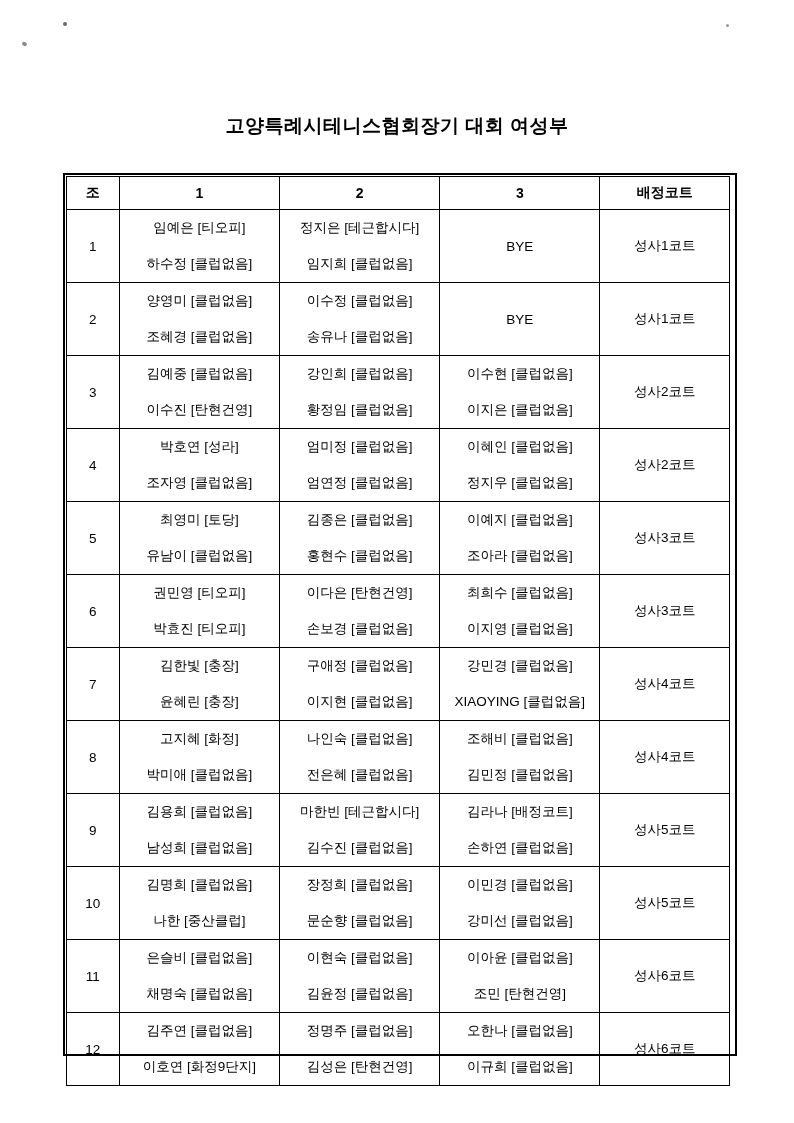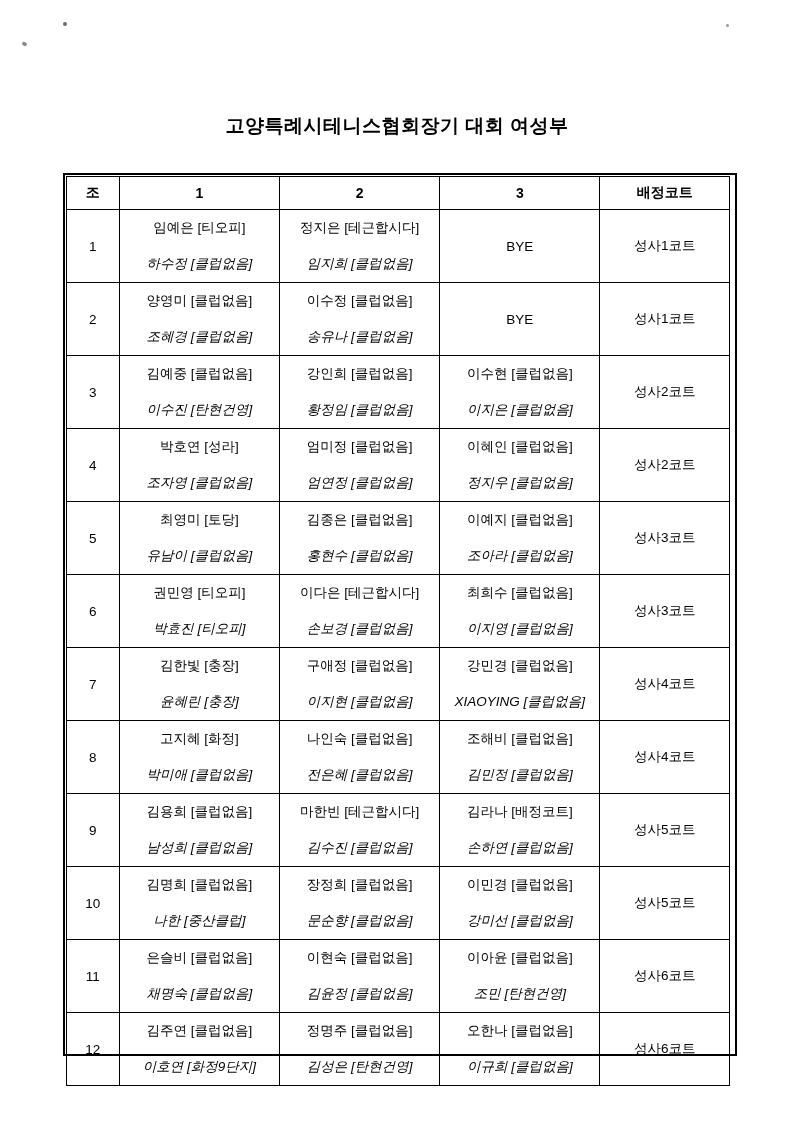--- a/index.html
+++ b/index.html
@@ -74,21 +74,20 @@
     height: 36px;
     line-height: 36px;
     white-space: nowrap;
     overflow: hidden;
   }
   td.player-cell.top {
     border-bottom: none;
   }
   td.player-cell.bottom {
     border-top: none;
-    font-style: italic;
   }
   td.bye-cell {
     font-size: 13.5px;
   }
   td.court-cell {
     font-size: 13.5px;
   }
   .outer-frame {
     position: absolute;
     top: 173px;
@@ -182,21 +181,21 @@
           <td class="court-cell" rowspan="2">성사3코트</td>
         </tr>
         <tr>
           <td class="player-cell bottom">유남이 [클럽없음]</td>
           <td class="player-cell bottom">홍현수 [클럽없음]</td>
           <td class="player-cell bottom">조아라 [클럽없음]</td>
         </tr>
         <tr>
           <td class="group-cell" rowspan="2">6</td>
           <td class="player-cell top">권민영 [티오피]</td>
-          <td class="player-cell top">이다은 [테근합시다]</td>
+          <td class="player-cell top">이다은 [탄현건영]</td>
           <td class="player-cell top">최희수 [클럽없음]</td>
           <td class="court-cell" rowspan="2">성사3코트</td>
         </tr>
         <tr>
           <td class="player-cell bottom">박효진 [티오피]</td>
           <td class="player-cell bottom">손보경 [클럽없음]</td>
           <td class="player-cell bottom">이지영 [클럽없음]</td>
         </tr>
         <tr>
           <td class="group-cell" rowspan="2">7</td>

